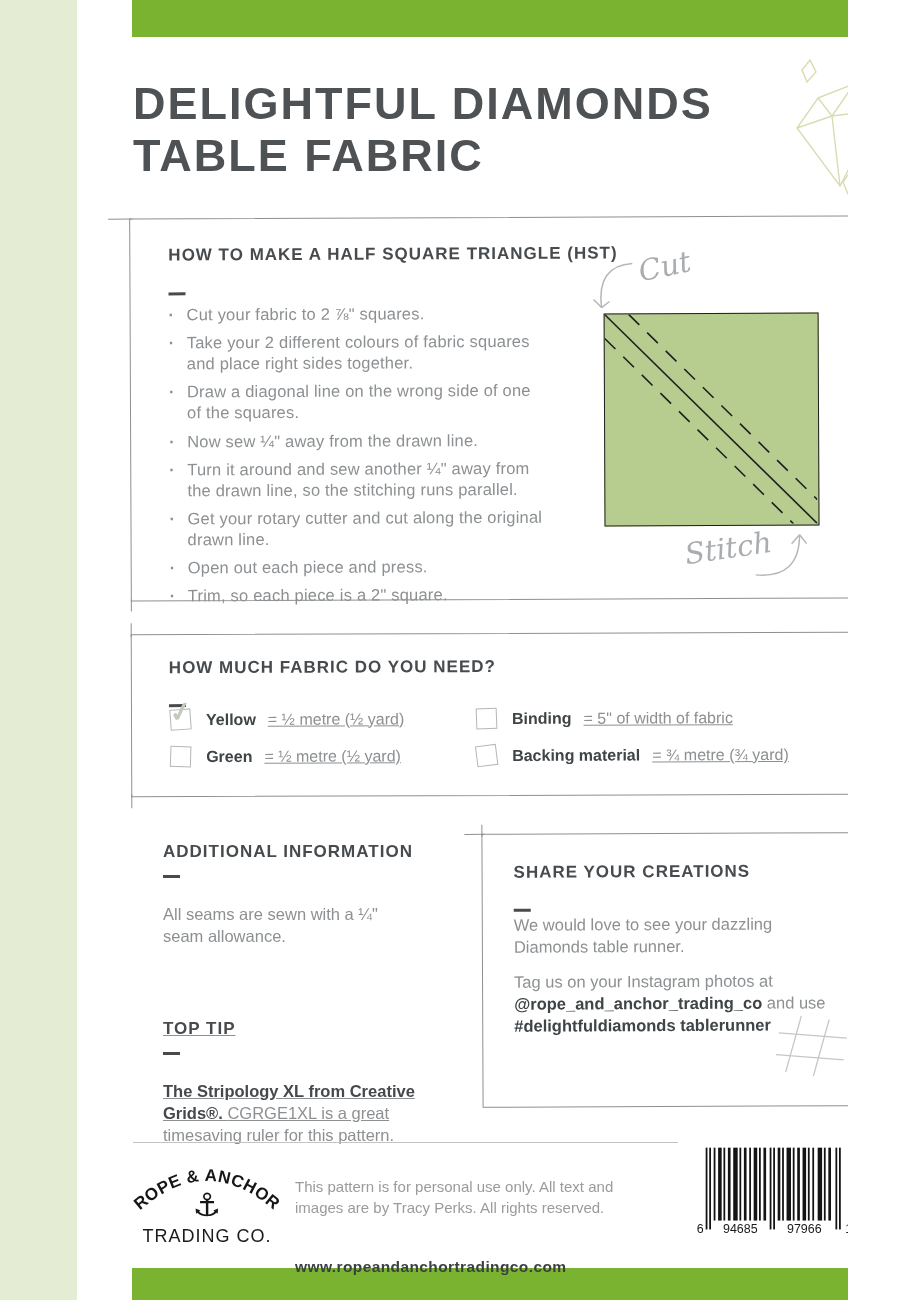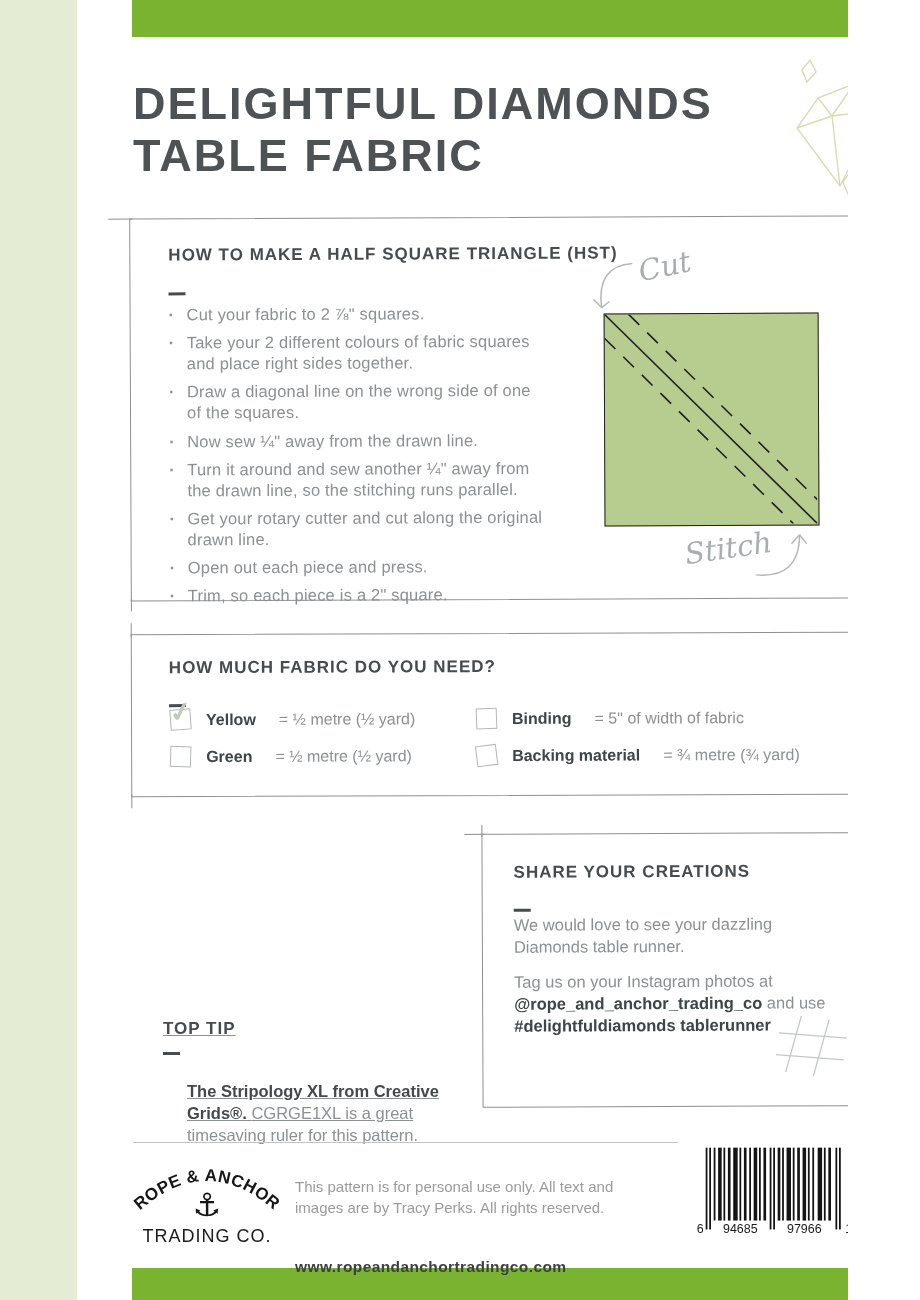--- a/index.html
+++ b/index.html
@@ -40,29 +40,29 @@
   .arrow-svg{position:absolute;overflow:visible;}
 
   .fab-head{position:absolute;left:37px;top:23px;}
   .fab-dash{position:absolute;left:37px;top:56px;}
   .fab-item{position:absolute;display:flex;align-items:center;font-size:16px;}
   .cb{width:21px;height:21px;border:1.5px solid #b3b6b8;box-sizing:border-box;position:relative;flex:0 0 21px;}
   .cb .check{position:absolute;left:-1px;top:-14px;font-size:27px;color:#c3c9bb;transform:rotate(-6deg);font-weight:bold;}
   .cb1{transform:rotate(-4deg);} .cb2{transform:rotate(2deg);} .cb3{transform:rotate(-2deg);} .cb4{transform:rotate(-7deg);}
   .fab-label{margin-left:15px;white-space:nowrap;}
   .fab-name{font-weight:bold;color:#3f4446;}
-  .fab-value{color:#8d9092;margin-left:23px;}
+  .fab-value{color:#8d9092;margin-left:12px;text-decoration:underline;}
 
   .info-col{position:absolute;left:163px;width:300px;}
   .info-additional{top:842px;}
   .info-tip{top:1019px;text-decoration:underline;}
   .info-body{margin-top:26px;font-size:16.5px;line-height:1.32;color:#8d9092;}
   .info-body .b{font-weight:bold;color:#45494c;}
   .addl-body{width:250px;}
-  .tip-body{width:300px;margin-left:24px;}
+  .tip-body{width:300px;}
 
   .share-head{position:absolute;left:31px;top:28px;}
   .share-dash{position:absolute;left:31px;top:61px;}
   .share-intro{position:absolute;left:31px;top:80px;width:335px;font-size:16.5px;line-height:1.32;}
   .share-tag{position:absolute;left:31px;top:137px;width:335px;font-size:16.5px;line-height:1.32;}
   .share-tag .b{font-weight:bold;color:#3f4446;}
   .hash-sketch{position:absolute;left:292px;top:182px;}
 
   .divider{position:absolute;left:133px;top:1142px;width:545px;height:1px;background:#c3c3c3;}
 
@@ -192,20 +192,25 @@
       <span class="fab-label"><span class="fab-name">Binding</span><span class="fab-value">= 5" of width of fabric</span></span>
     </div>
     <div class="fab-item" style="left:344px;top:111px;">
       <span class="cb cb4">
           <span class="check"></span>
         </span>
       <span class="fab-label"><span class="fab-name">Backing material</span><span class="fab-value">= ¾ metre (¾ yard)</span></span>
     </div>
   </div>
 
+  <div class="info-col info-additional">
+    <div class="sec-heading">ADDITIONAL INFORMATION</div>
+    <div class="dash"></div>
+    <div class="info-body addl-body">All seams are sewn with a ¼" seam allowance.</div>
+  </div>
 
   <div class="info-col info-tip">
     <div class="sec-heading">TOP TIP</div>
     <div class="dash"></div>
     <div class="info-body tip-body">
       <span class="b">The Stripology XL from Creative Grids®. </span><span>CGRGE1XL is a great timesaving ruler for this pattern.</span>
     </div>
   </div>
 
   <div class="sketch-box box-share">

